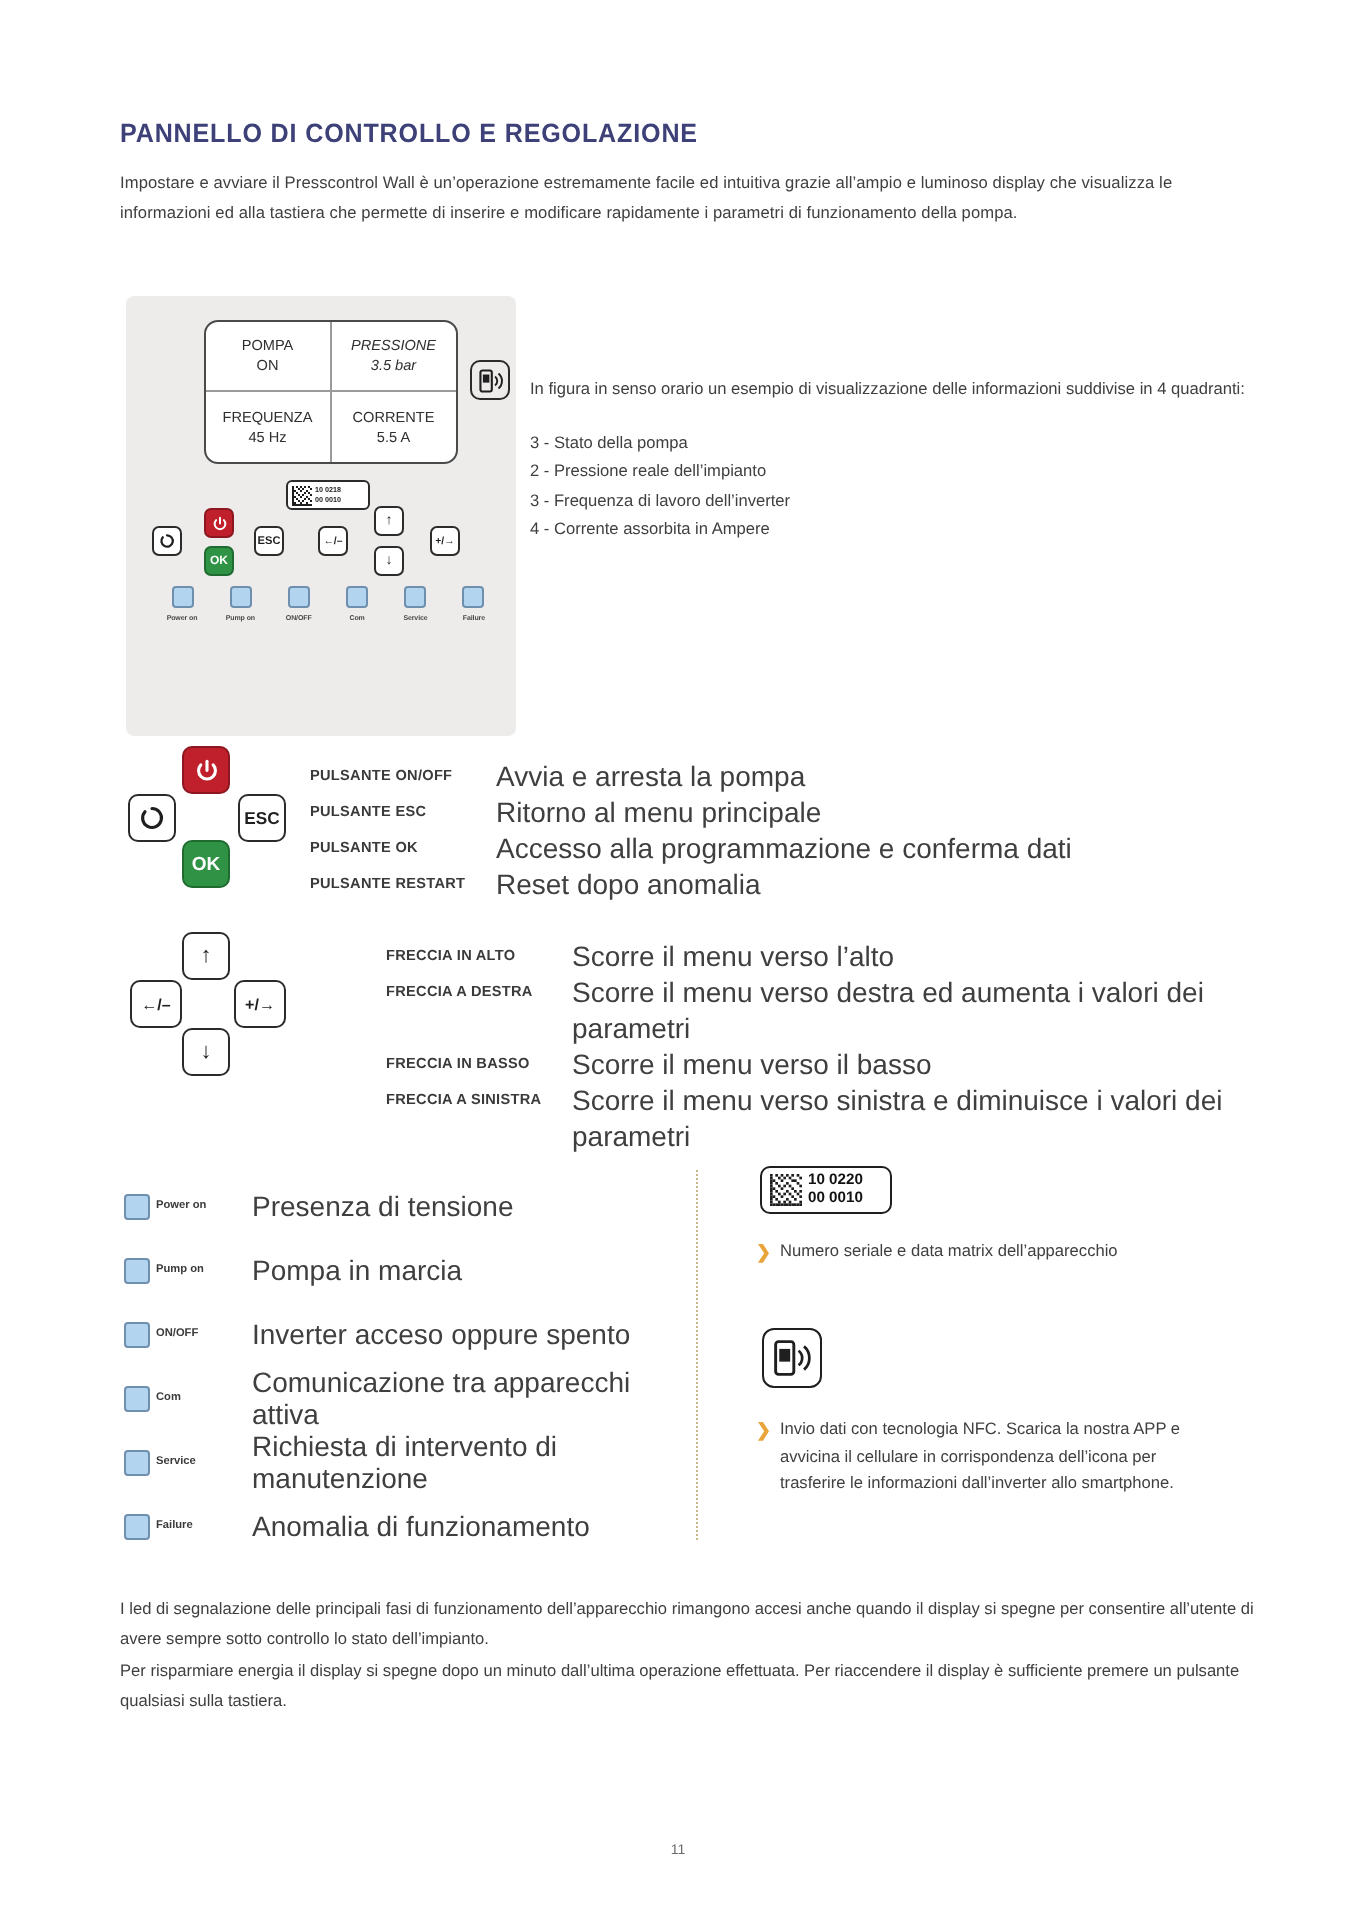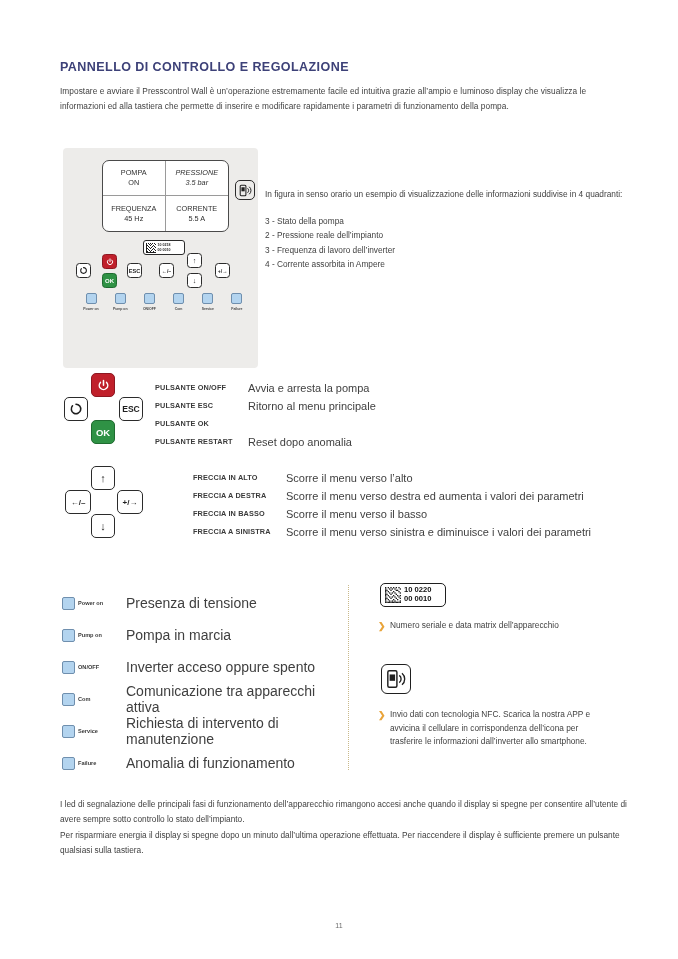--- a/index.html
+++ b/index.html
@@ -224,21 +224,21 @@
   .legend-row { display: flex; line-height: 18px; }
   .legend-key {
     width: 93px;
     flex: none;
     font-size: 7.3px;
     font-weight: bold;
     color: #3a3a3a;
     letter-spacing: 0.15px;
   }
   .legend-val {
-    font-size: 11px;
+    font-size: 14px;
     color: #3f3f3f;
   }
 
   
   .legend-arrow-art {
     position: absolute;
     left: 65px;
     top: 466px;
     width: 82px;
     height: 72px;
@@ -563,20 +563,21 @@
     <div class="legend-row">
       <div class="legend-key">PULSANTE ON/OFF</div>
       <div class="legend-val">Avvia e arresta la pompa</div>
     </div>
     <div class="legend-row">
       <div class="legend-key">PULSANTE ESC</div>
       <div class="legend-val">Ritorno al menu principale</div>
     </div>
     <div class="legend-row">
       <div class="legend-key">PULSANTE OK</div>
+      <div class="legend-val">Accesso alla programmazione e conferma dati</div>
     </div>
     <div class="legend-row">
       <div class="legend-key">PULSANTE RESTART</div>
       <div class="legend-val">Reset dopo anomalia</div>
     </div>
   </div>
 
   <div class="legend-arrow-art">
     <div class="ab up">↑</div>
     <div class="ab down">↓</div>

